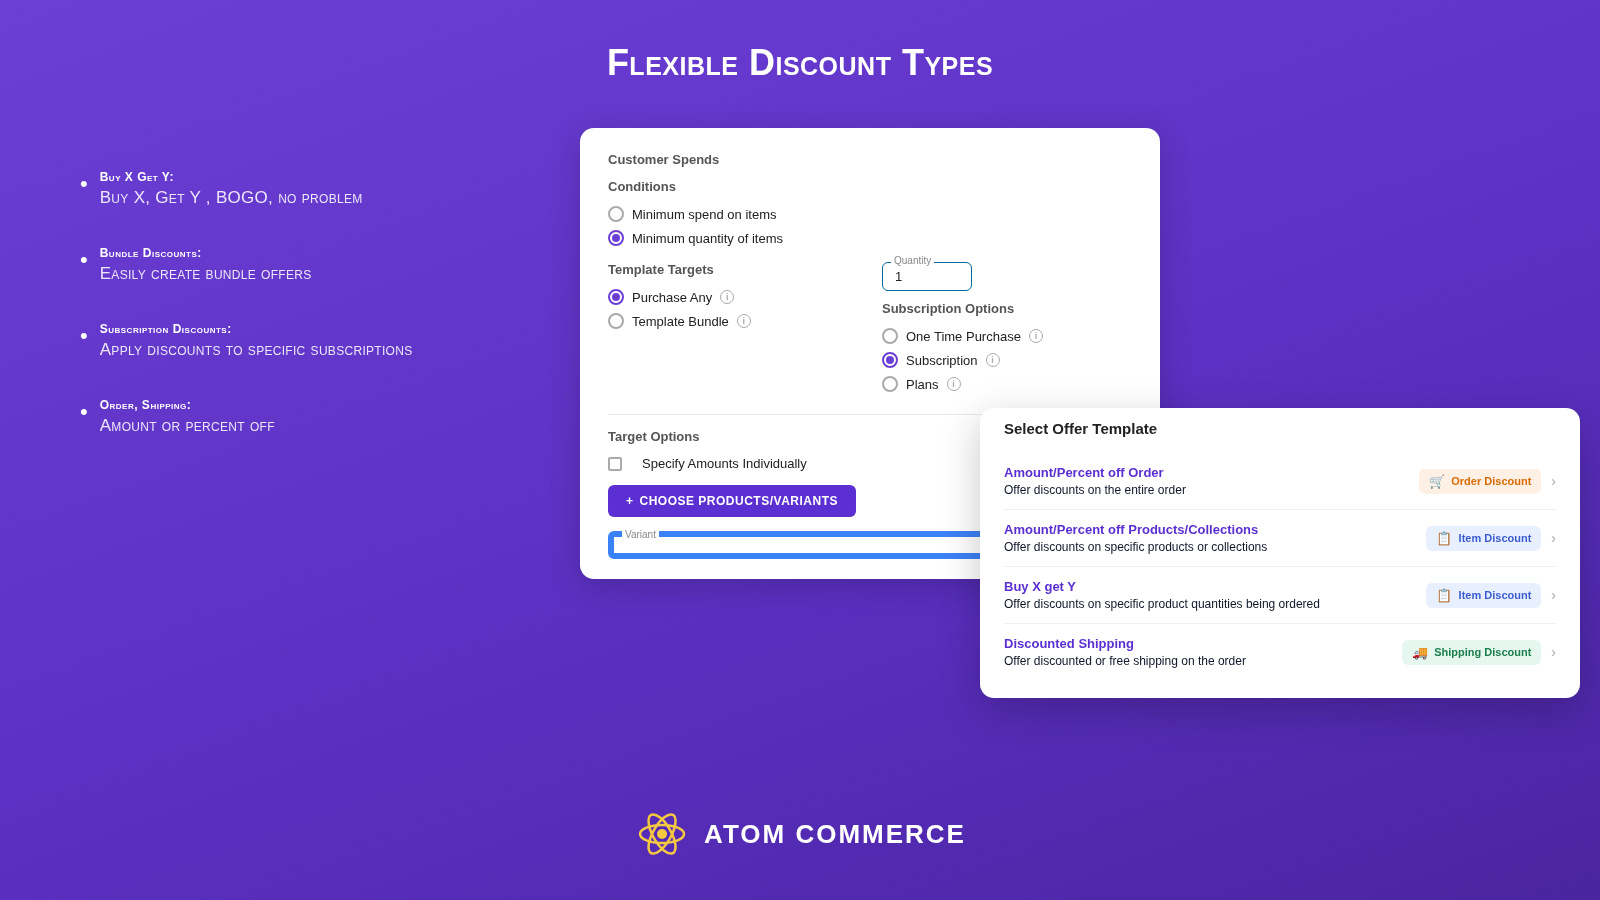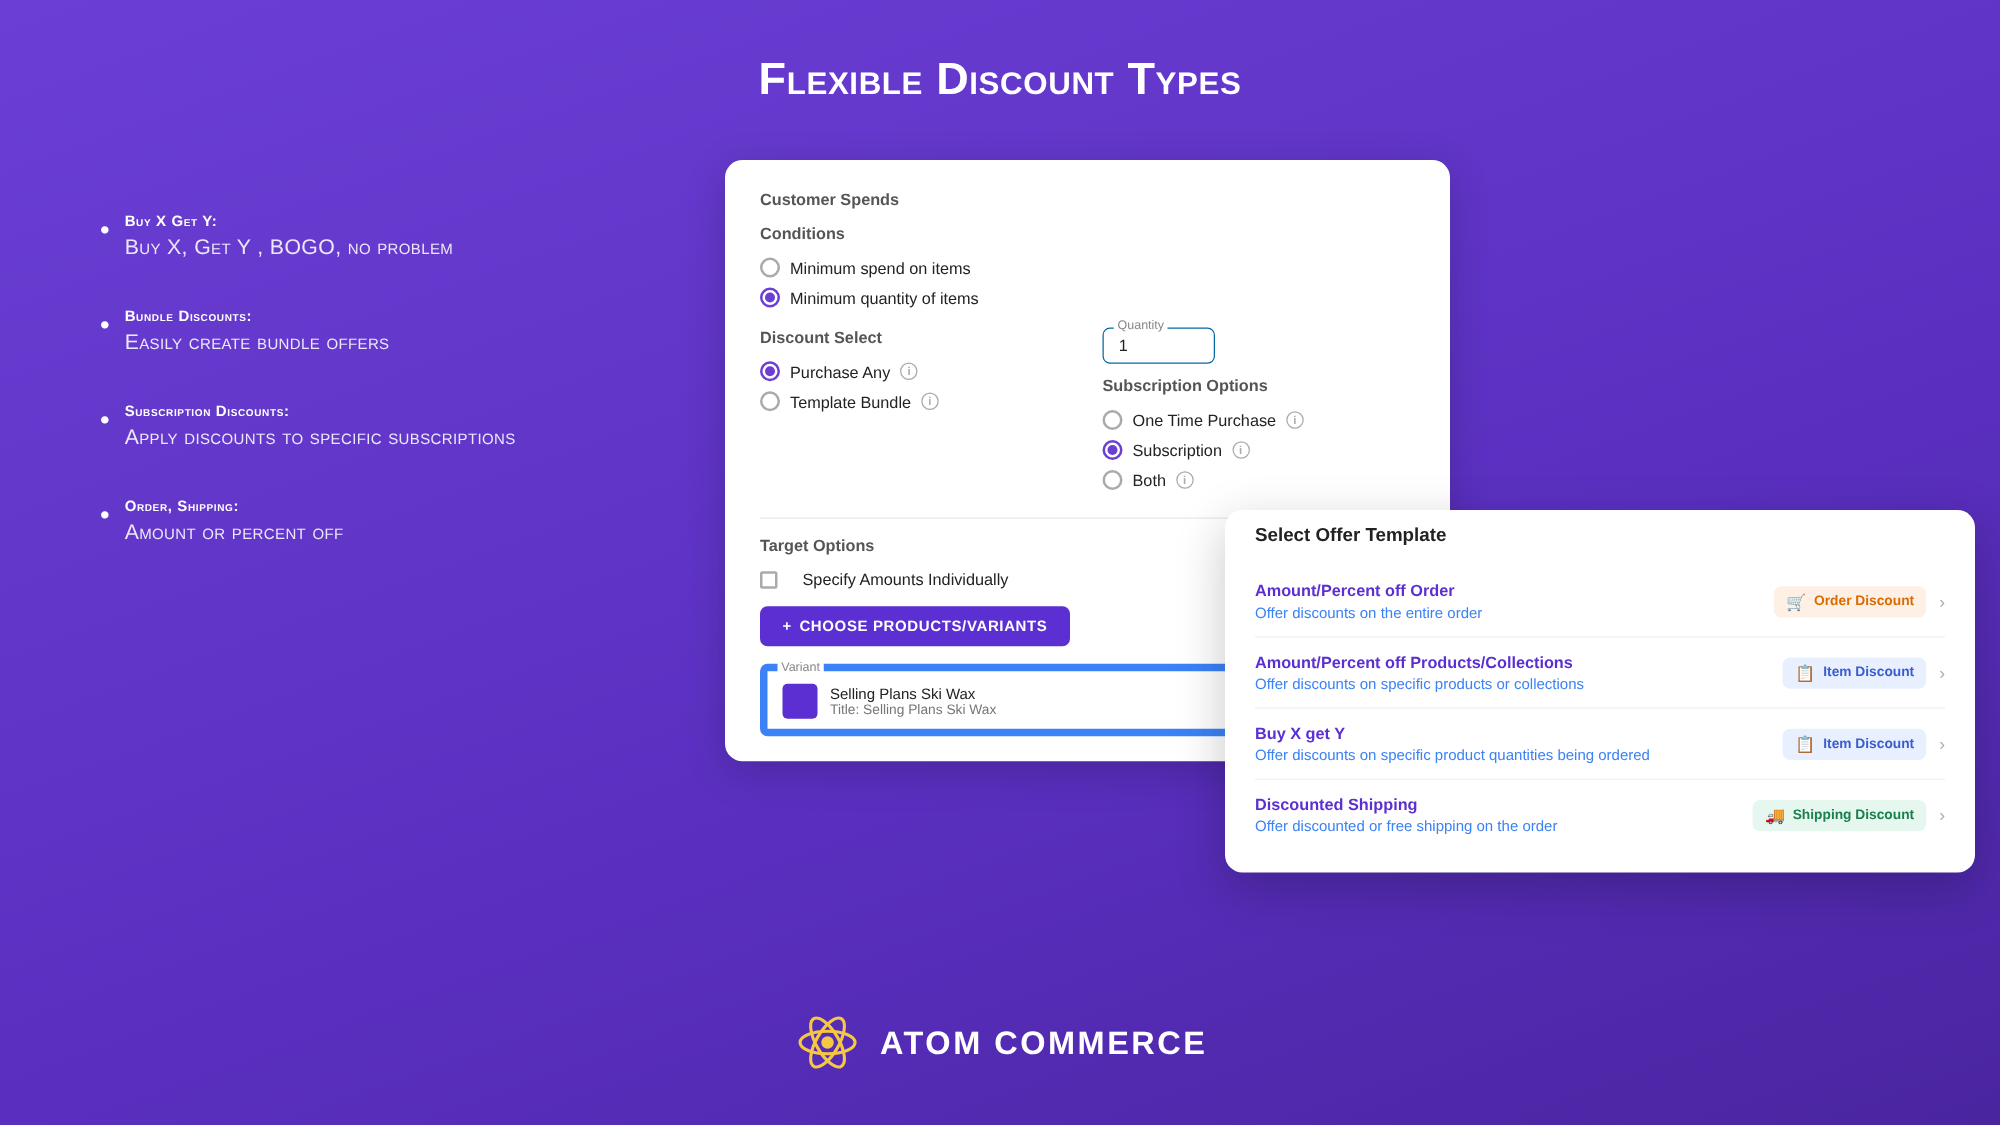--- a/index.html
+++ b/index.html
@@ -234,21 +234,21 @@
     .offer-row:last-child { border-bottom: none; }
     .offer-text {}
     .offer-name {
       font-size: 13px;
       font-weight: 700;
       color: #5b2fd1;
       margin-bottom: 3px;
     }
     .offer-desc {
       font-size: 12px;
-      color: #3b82f6;
+      color: #0f172a;
       text-align: center;
     }
     .offer-badge {
       display: flex;
       align-items: center;
       gap: 6px;
       border-radius: 6px;
       padding: 5px 10px;
       font-size: 11px;
       font-weight: 600;
@@ -353,21 +353,21 @@
       </div>
       <div class="radio-row">
         <div class="radio-circle active"></div>
         <span>Minimum quantity of items</span>
       </div>
     </div>
 
     <div class="two-col">
 
       <div class="col">
-        <div class="card-section-title">Discount Select</div>
+        <div class="card-section-title">Template Targets</div>
         <div class="radio-row">
           <div class="radio-circle active"></div>
           <span>Purchase Any</span>
           <span class="info-icon">i</span>
         </div>
         <div class="radio-row">
           <div class="radio-circle"></div>
           <span>Template Bundle</span>
           <span class="info-icon">i</span>
         </div>
@@ -386,21 +386,21 @@
           <span>One Time Purchase</span>
           <span class="info-icon">i</span>
         </div>
         <div class="radio-row">
           <div class="radio-circle active"></div>
           <span>Subscription</span>
           <span class="info-icon">i</span>
         </div>
         <div class="radio-row">
           <div class="radio-circle"></div>
-          <span>Both</span>
+          <span>Plans</span>
           <span class="info-icon">i</span>
         </div>
       </div>
     </div>
 
     <div class="divider"></div>
 
     <div class="target-options-section">
       <div class="card-section-title">Target Options</div>
       <div class="checkbox-row">
@@ -409,27 +409,20 @@
       </div>
     </div>
 
     <button class="choose-btn">
       <span>+</span>
       <span>CHOOSE PRODUCTS/VARIANTS</span>
     </button>
 
     <div class="variant-box">
       <span class="variant-label-top">Variant</span>
-      <div class="variant-row">
-        <div class="variant-thumb"></div>
-        <div>
-          <div class="variant-text">Selling Plans Ski Wax</div>
-          <div class="variant-sub">Title: Selling Plans Ski Wax</div>
-        </div>
-      </div>
     </div>
   </div>
 
   <div class="card-right">
     <div class="offer-title">Select Offer Template</div>
 
     <div class="offer-row">
       <div class="offer-text">
         <div class="offer-name">Amount/Percent off Order</div>
         <div class="offer-desc">Offer discounts on the entire order</div>

